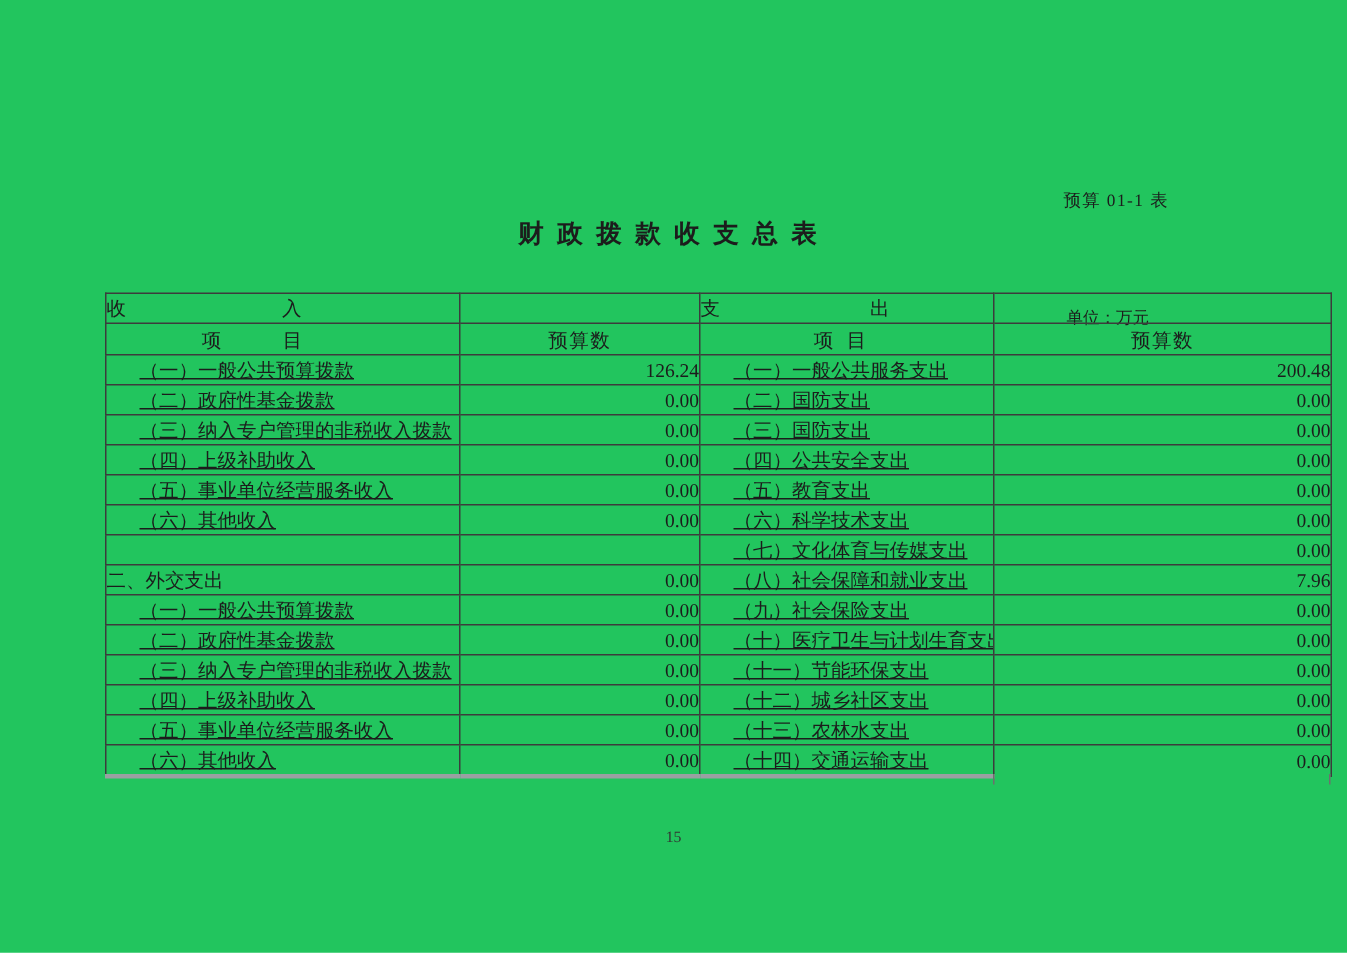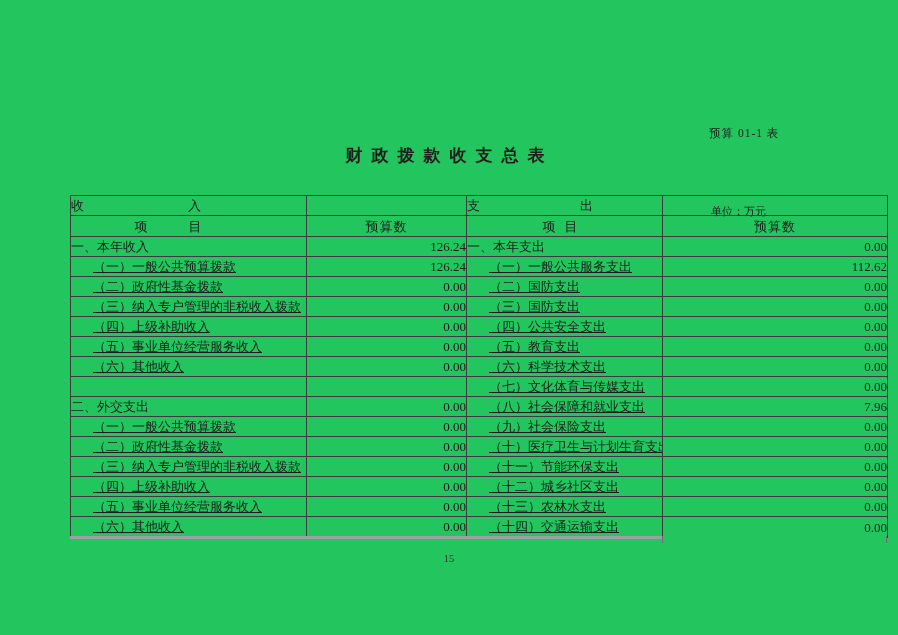--- a/index.html
+++ b/index.html
@@ -85,30 +85,24 @@
         <td></td>
       </tr>
       <tr class="hdr2">
         <td class="item-hdr-l">项目</td>
         <td class="budget-hdr">预算数</td>
         <td class="item-hdr-r">项目</td>
         <td class="budget-hdr">预算数</td>
       </tr>
 
       <tr>
-        <td class="label">一、本年收入</td>
-        <td class="value">126.24</td>
-        <td class="label">一、本年支出</td>
-        <td class="value">0.00</td>
-      </tr>
-      <tr>
         <td class="label sub">（一）一般公共预算拨款</td>
         <td class="value">126.24</td>
         <td class="label sub">（一）一般公共服务支出</td>
-        <td class="value">112.62</td>
+        <td class="value">200.48</td>
       </tr>
       <tr>
         <td class="label sub">（二）政府性基金拨款</td>
         <td class="value">0.00</td>
         <td class="label sub">（二）国防支出</td>
         <td class="value">0.00</td>
       </tr>
       <tr>
         <td class="label sub">（三）纳入专户管理的非税收入拨款</td>
         <td class="value">0.00</td>

